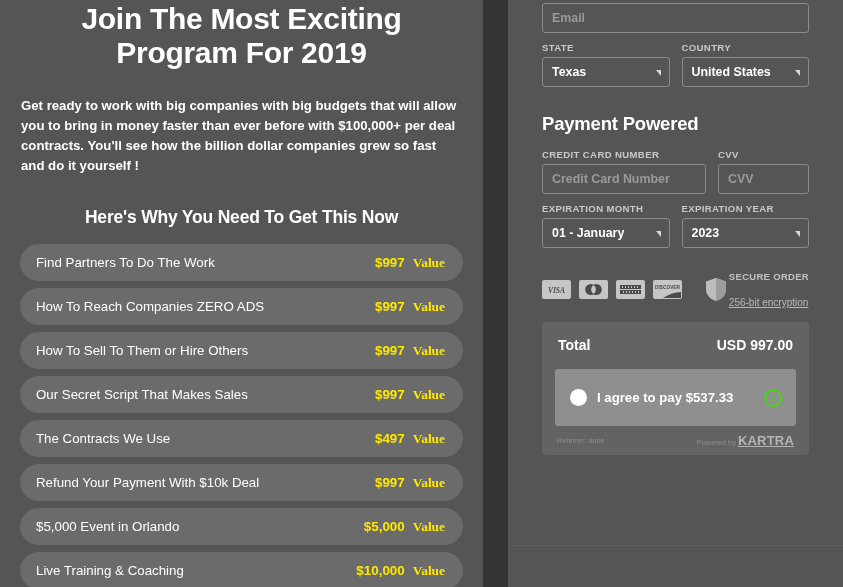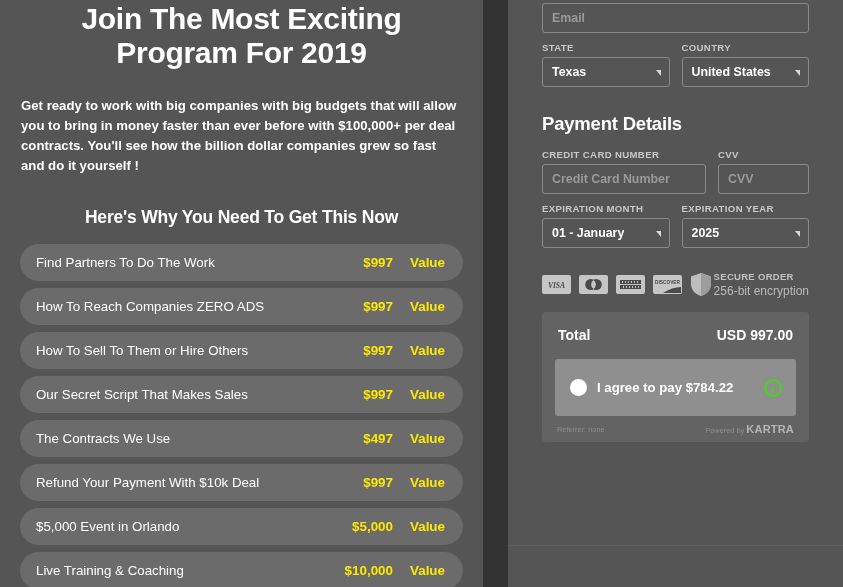--- a/index.html
+++ b/index.html
@@ -60,21 +60,21 @@
     font-size:13.3px;
     font-weight:500;
     white-space:nowrap;
   }
   .benefit-value {
     color:#ffe800;
     font-size:13.4px;
     font-weight:bold;
     white-space:nowrap;
   }
-  .benefit-value .word { margin-left:17px; }
+  .benefit-value .word { margin-left:8px;font-family:Liberation Serif, serif; }
 
   
   .divider { width:25px; height:587px; background:#333333; flex:none; }
 
   
   .right-panel {
     width:335px; height:587px;
     background:#555555;
     position:relative;
     overflow:hidden;
@@ -164,21 +164,21 @@
     justify-content:center;
     overflow:hidden;
   }
   .card-badge svg { display:block; }
   .secure { display:flex; align-items:center; gap:2px; }
   .shield { width:22px; height:25px; flex:none; }
   .secure-text .l1 {
     color:#c2c2c2; font-size:9.5px; font-weight:bold; letter-spacing:0.3px;
   }
   .secure-text .l2 {
-    color:#b9b9b9; font-size:12px; margin-top:2px;
+    color:#b9b9b9; font-size:10px; margin-top:15px;text-decoration:underline;
   }
 
   
   .total-card {
     margin-top:14px;
     background:#636363;
     border-radius:4px;
     padding:13px 13px 5px 13px;
   }
   .total-head {
@@ -219,21 +219,21 @@
 
   .card-footer {
     display:flex;
     align-items:center;
     justify-content:space-between;
     margin-top:7px;
     padding:0 2px 2px 2px;
   }
   .footer-ref { color:#8e8e8e; font-size:7.4px; }
   .footer-power { color:#8e8e8e; font-size:7.4px; }
-  .footer-power b { color:#b5b5b5; font-size:11px; letter-spacing:0.2px; }
+  .footer-power b { color:#b5b5b5; font-size:13px; letter-spacing:0.2px;text-decoration:underline; }
 
   .rp-section-line {
     position:absolute;
     left:0; right:0;
     top:545px;
     height:1px;
     background:#5d5d5d;
   }
 </style>
 </head>
@@ -313,21 +313,21 @@
         </div>
         <div class="col">
           <div class="field-label">COUNTRY</div>
           <div class="select-box">
             <span class="select-value">United States</span>
             <span class="caret"></span>
           </div>
         </div>
       </div>
 
-      <h2 class="payment-title">Payment Details</h2>
+      <h2 class="payment-title">Payment Powered</h2>
 
       <div class="row2" style="margin-top:0;">
         <div class="col">
           <div class="field-label">CREDIT CARD NUMBER</div>
           <input class="text-input" type="text" placeholder="Credit Card Number" style="">
         </div>
         <div class="col" style="flex:0 0 91px;">
           <div class="field-label">CVV</div>
           <input class="text-input" type="text" placeholder="CVV" style="">
         </div>
@@ -337,21 +337,21 @@
         <div class="col">
           <div class="field-label">EXPIRATION MONTH</div>
           <div class="select-box">
             <span class="select-value">01 - January</span>
             <span class="caret"></span>
           </div>
         </div>
         <div class="col">
           <div class="field-label">EXPIRATION YEAR</div>
           <div class="select-box">
-            <span class="select-value">2025</span>
+            <span class="select-value">2023</span>
             <span class="caret"></span>
           </div>
         </div>
       </div>
 
       <div class="trust-row">
         <div class="cards">
 
           <div class="card-badge">
             <svg width="27" height="17" viewBox="0 0 27 17">
@@ -411,21 +411,21 @@
 
       <div class="total-card">
         <div class="total-head">
           <span class="total-label">Total</span>
           <span class="total-amount">USD 997.00</span>
         </div>
 
         <div class="agree-box">
           <div class="agree-left">
             <span class="radio"></span>
-            <span class="agree-text">I agree to pay $784.22</span>
+            <span class="agree-text">I agree to pay $537.33</span>
           </div>
           <span class="info-icon">i</span>
         </div>
 
         <div class="card-footer">
           <span class="footer-ref">Referrer: none</span>
           <span class="footer-power"><span>Powered by </span><b>KARTRA</b></span>
         </div>
       </div>
 

